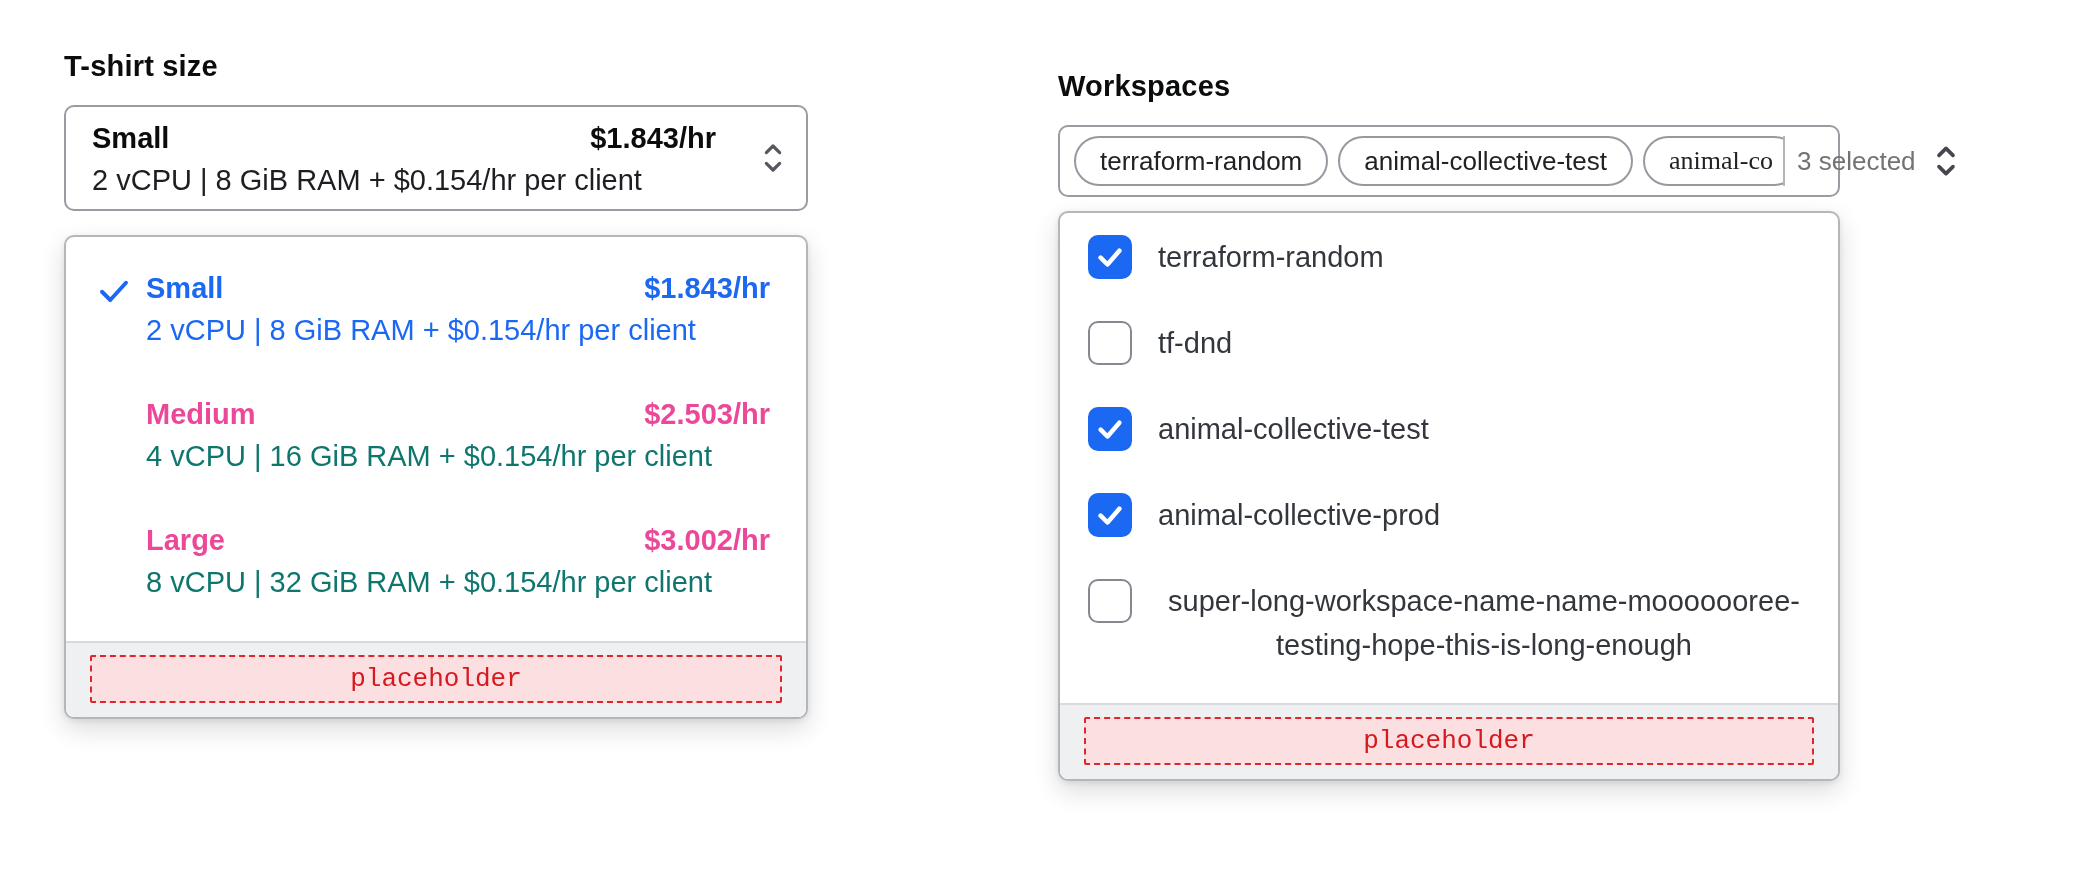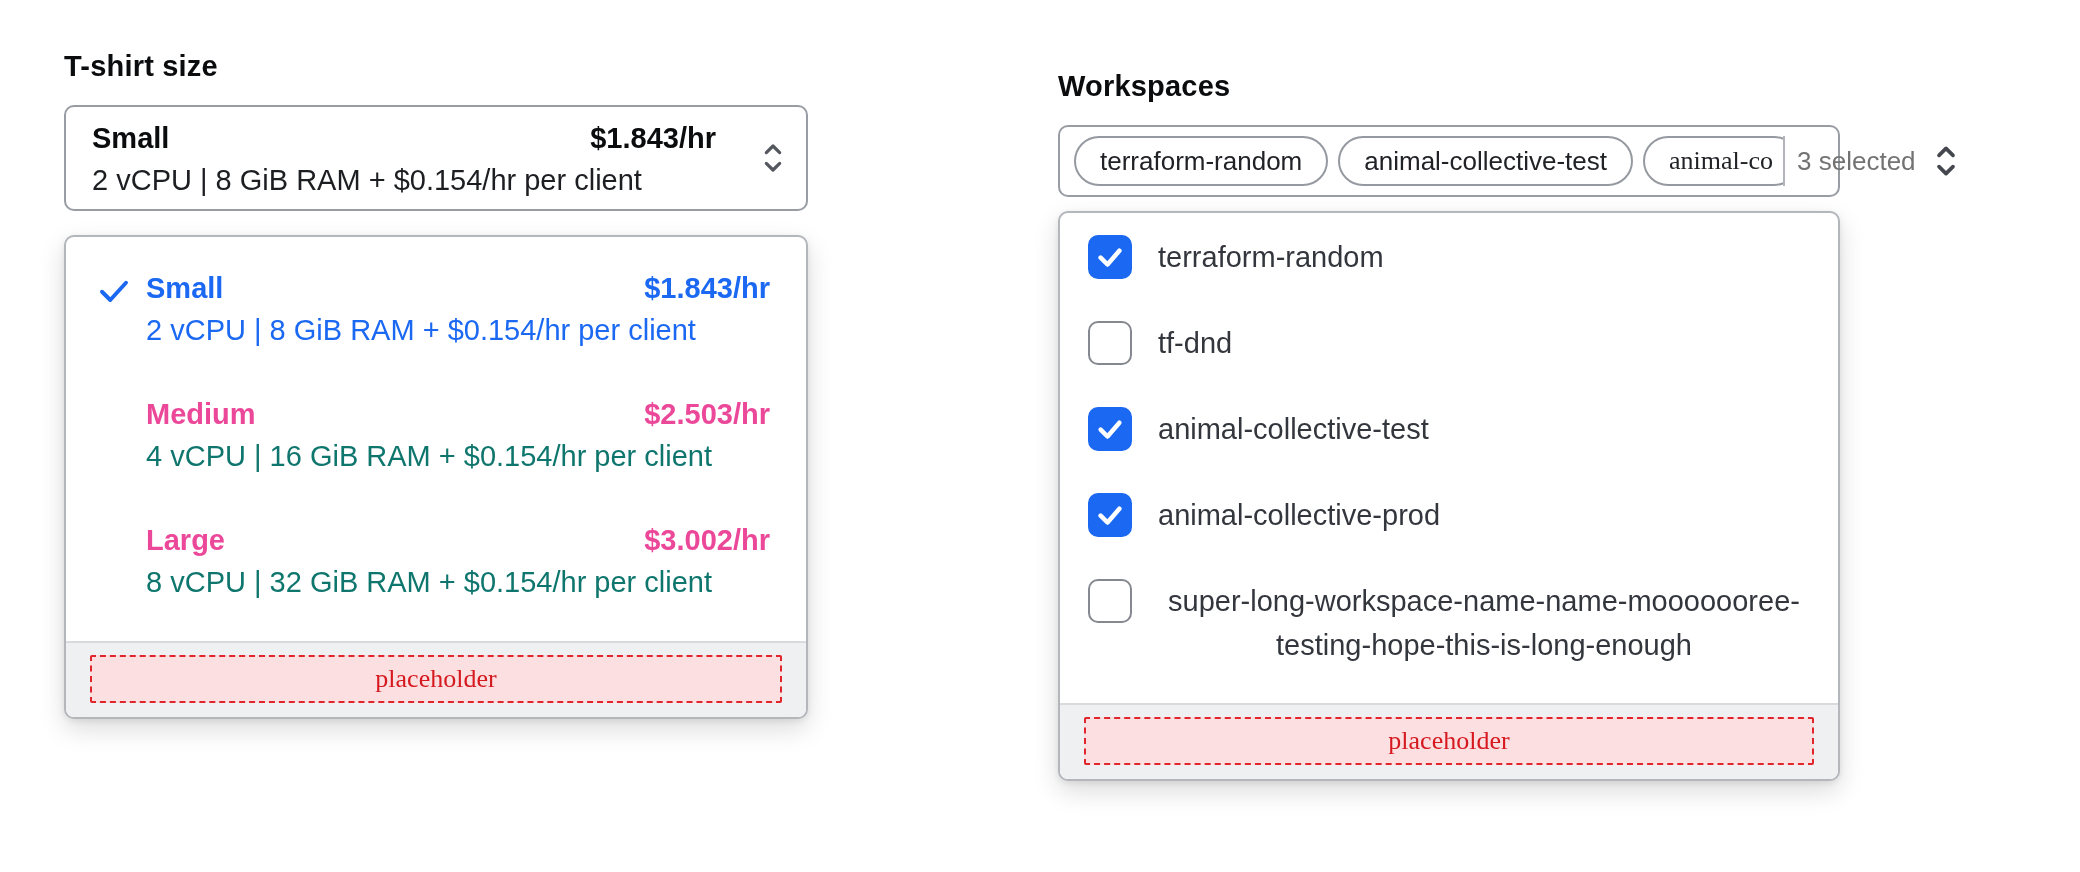--- a/index.html
+++ b/index.html
@@ -25,21 +25,21 @@
   .option { position:relative; padding:14px 36px 16px 80px; margin-bottom:12px; }
   .option-title-row { display:flex; justify-content:space-between; align-items:baseline;
     font-weight:700; font-size:29px; line-height:42px; color:#ec4899; }
   .option-sub { font-size:29px; line-height:42px; color:#0f766e; }
   .check-icon { position:absolute; left:30px; top:20px; width:36px; height:36px; visibility:hidden; }
   .option.selected .check-icon { visibility:visible; }
   .option.selected .option-title-row, .option.selected .option-sub { color:#1b68f2; }
 
   .dropdown-footer { background:#eef0f2; border-top:2px solid #d8dadd; padding:12px 24px 14px; }
   .placeholder-box { border:2px dashed #e0252c; background:#fbdfe1; border-radius:2px;
-    color:#d6191f; font-family:Liberation Serif, serif;
+    color:#d6191f; font-family:Liberation Mono, monospace;
     font-size:26px; line-height:36px; text-align:center; padding:4px 0; }
 
   
   .ws-trigger { height:72px; border:2px solid #989ca3; border-radius:10px; background:#fff;
     display:flex; align-items:center; padding:0 18px 0 14px; }
   .chip { flex:none; border:2px solid #9599a0; border-radius:999px; background:#fff;
     font-size:26px; line-height:32px; color:#202226; padding:7px 24px; white-space:nowrap; }
   .chip + .chip, .chip-clip { margin-left:10px; }
   .chip-clip { flex:none; width:142px; height:50px; overflow:hidden; display:flex; align-items:center;
     border-right:2px solid #b2b5ba; }

